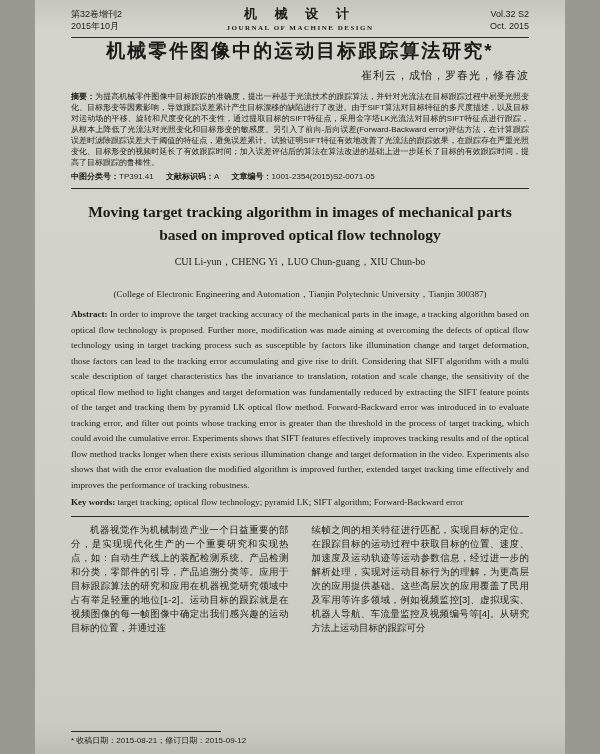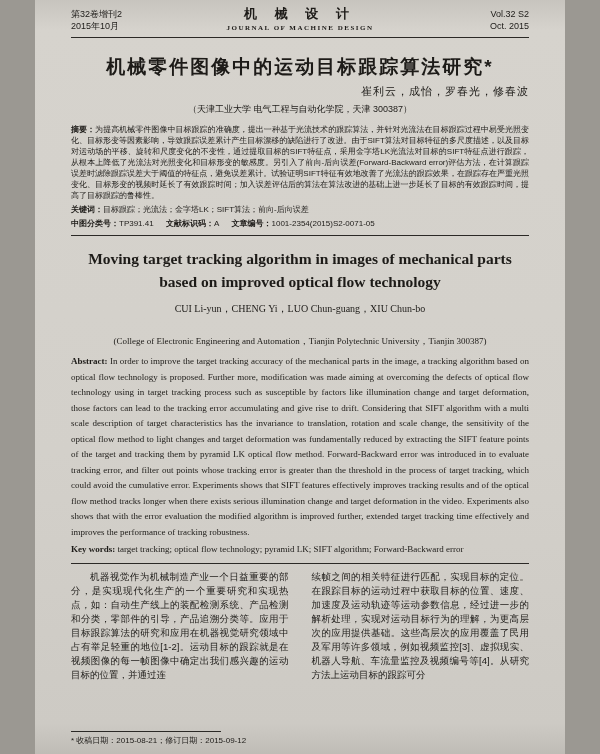--- a/index.html
+++ b/index.html
@@ -12,21 +12,21 @@
     padding:8px 36px 0 36px;
   }
   .hdr{display:flex;justify-content:space-between;align-items:flex-start;font-size:9px;line-height:12px;}
   .hdr-left,.hdr-right{width:110px;}
   .hdr-right{text-align:right;}
   .hdr-center{text-align:center;flex:1;}
   .journal-cn{font-size:13px;font-weight:bold;letter-spacing:7px;}
   .journal-en{font-size:7px;font-weight:bold;letter-spacing:1.5px;margin-top:2px;font-family:"Liberation Serif",serif;}
   .rule-thick{border-bottom:1.6px solid #2b2926;margin-top:3px;}
   .rule-thin{border-bottom:1px solid #2b2926;}
-  .title-cn{text-align:center;font-size:19px;font-weight:bold;letter-spacing:2px;margin-top:16px;}
+  .title-cn{text-align:center;font-size:19px;font-weight:bold;letter-spacing:2px;margin-top:0;}
   .authors-cn{text-align:right;font-size:11px;margin-top:4px;letter-spacing:1px;}
   .affil-cn{text-align:center;font-size:9px;margin-top:4px;}
   .abs-cn{margin-top:8px;font-size:8px;line-height:11px;text-align:justify;}
   .abs-cn b,.kw-cn b,.clc b{font-weight:bold;}
   .kw-cn{margin-top:3px;font-size:8px;line-height:11px;}
   .clc{margin-top:3px;font-size:8px;line-height:11px;}
   .clc span.item{margin-right:10px;}
   .en-block{font-family:"Liberation Serif","DejaVu Serif",serif;}
   .title-en{text-align:center;font-size:15.5px;font-weight:bold;line-height:23px;margin-top:11px;padding:0 14px;}
   .authors-en{text-align:center;font-size:10px;margin-top:9px;}
@@ -56,29 +56,25 @@
     </div>
     <div class="hdr-right">
       <div>Vol.32 S2</div>
       <div>Oct. 2015</div>
     </div>
   </div>
   <div class="rule-thick"></div>
 
   <div class="title-cn">机械零件图像中的运动目标跟踪算法研究*</div>
   <div class="authors-cn">崔利云，成怡，罗春光，修春波</div>
-  <div class="affil-cn">（天津工业大学 电气工程与自动化学院，天津 300387）</div>
 
   <div class="abs-cn">
     <b>摘要：</b><span>为提高机械零件图像中目标跟踪的准确度，提出一种基于光流技术的跟踪算法，并针对光流法在目标跟踪过程中易受光照变化、目标形变等因素影响，导致跟踪误差累计产生目标漂移的缺陷进行了改进。由于SIFT算法对目标特征的多尺度描述，以及目标对运动场的平移、旋转和尺度变化的不变性，通过提取目标的SIFT特征点，采用金字塔LK光流法对目标的SIFT特征点进行跟踪，从根本上降低了光流法对光照变化和目标形变的敏感度。另引入了前向-后向误差(Forward-Backward error)评估方法，在计算跟踪误差时滤除跟踪误差大于阈值的特征点，避免误差累计。试验证明SIFT特征有效地改善了光流法的跟踪效果，在跟踪存在严重光照变化、目标形变的视频时延长了有效跟踪时间；加入误差评估后的算法在算法改进的基础上进一步延长了目标的有效跟踪时间，提高了目标跟踪的鲁棒性。</span>
   </div>
 
-  <div class="kw-cn">
-    <b>关键词：</b><span>目标跟踪；光流法；金字塔LK；SIFT算法；前向-后向误差</span>
-  </div>
 
   <div class="clc">
     <span class="item"><b>中图分类号：</b><span>TP391.41</span></span>
     <span class="item"><b>文献标识码：</b><span>A</span></span>
     <span class="item"><b>文章编号：</b><span>1001-2354(2015)S2-0071-05</span></span>
   </div>
 
   <div class="rule-thin sep2"></div>
 
   <div class="en-block">

